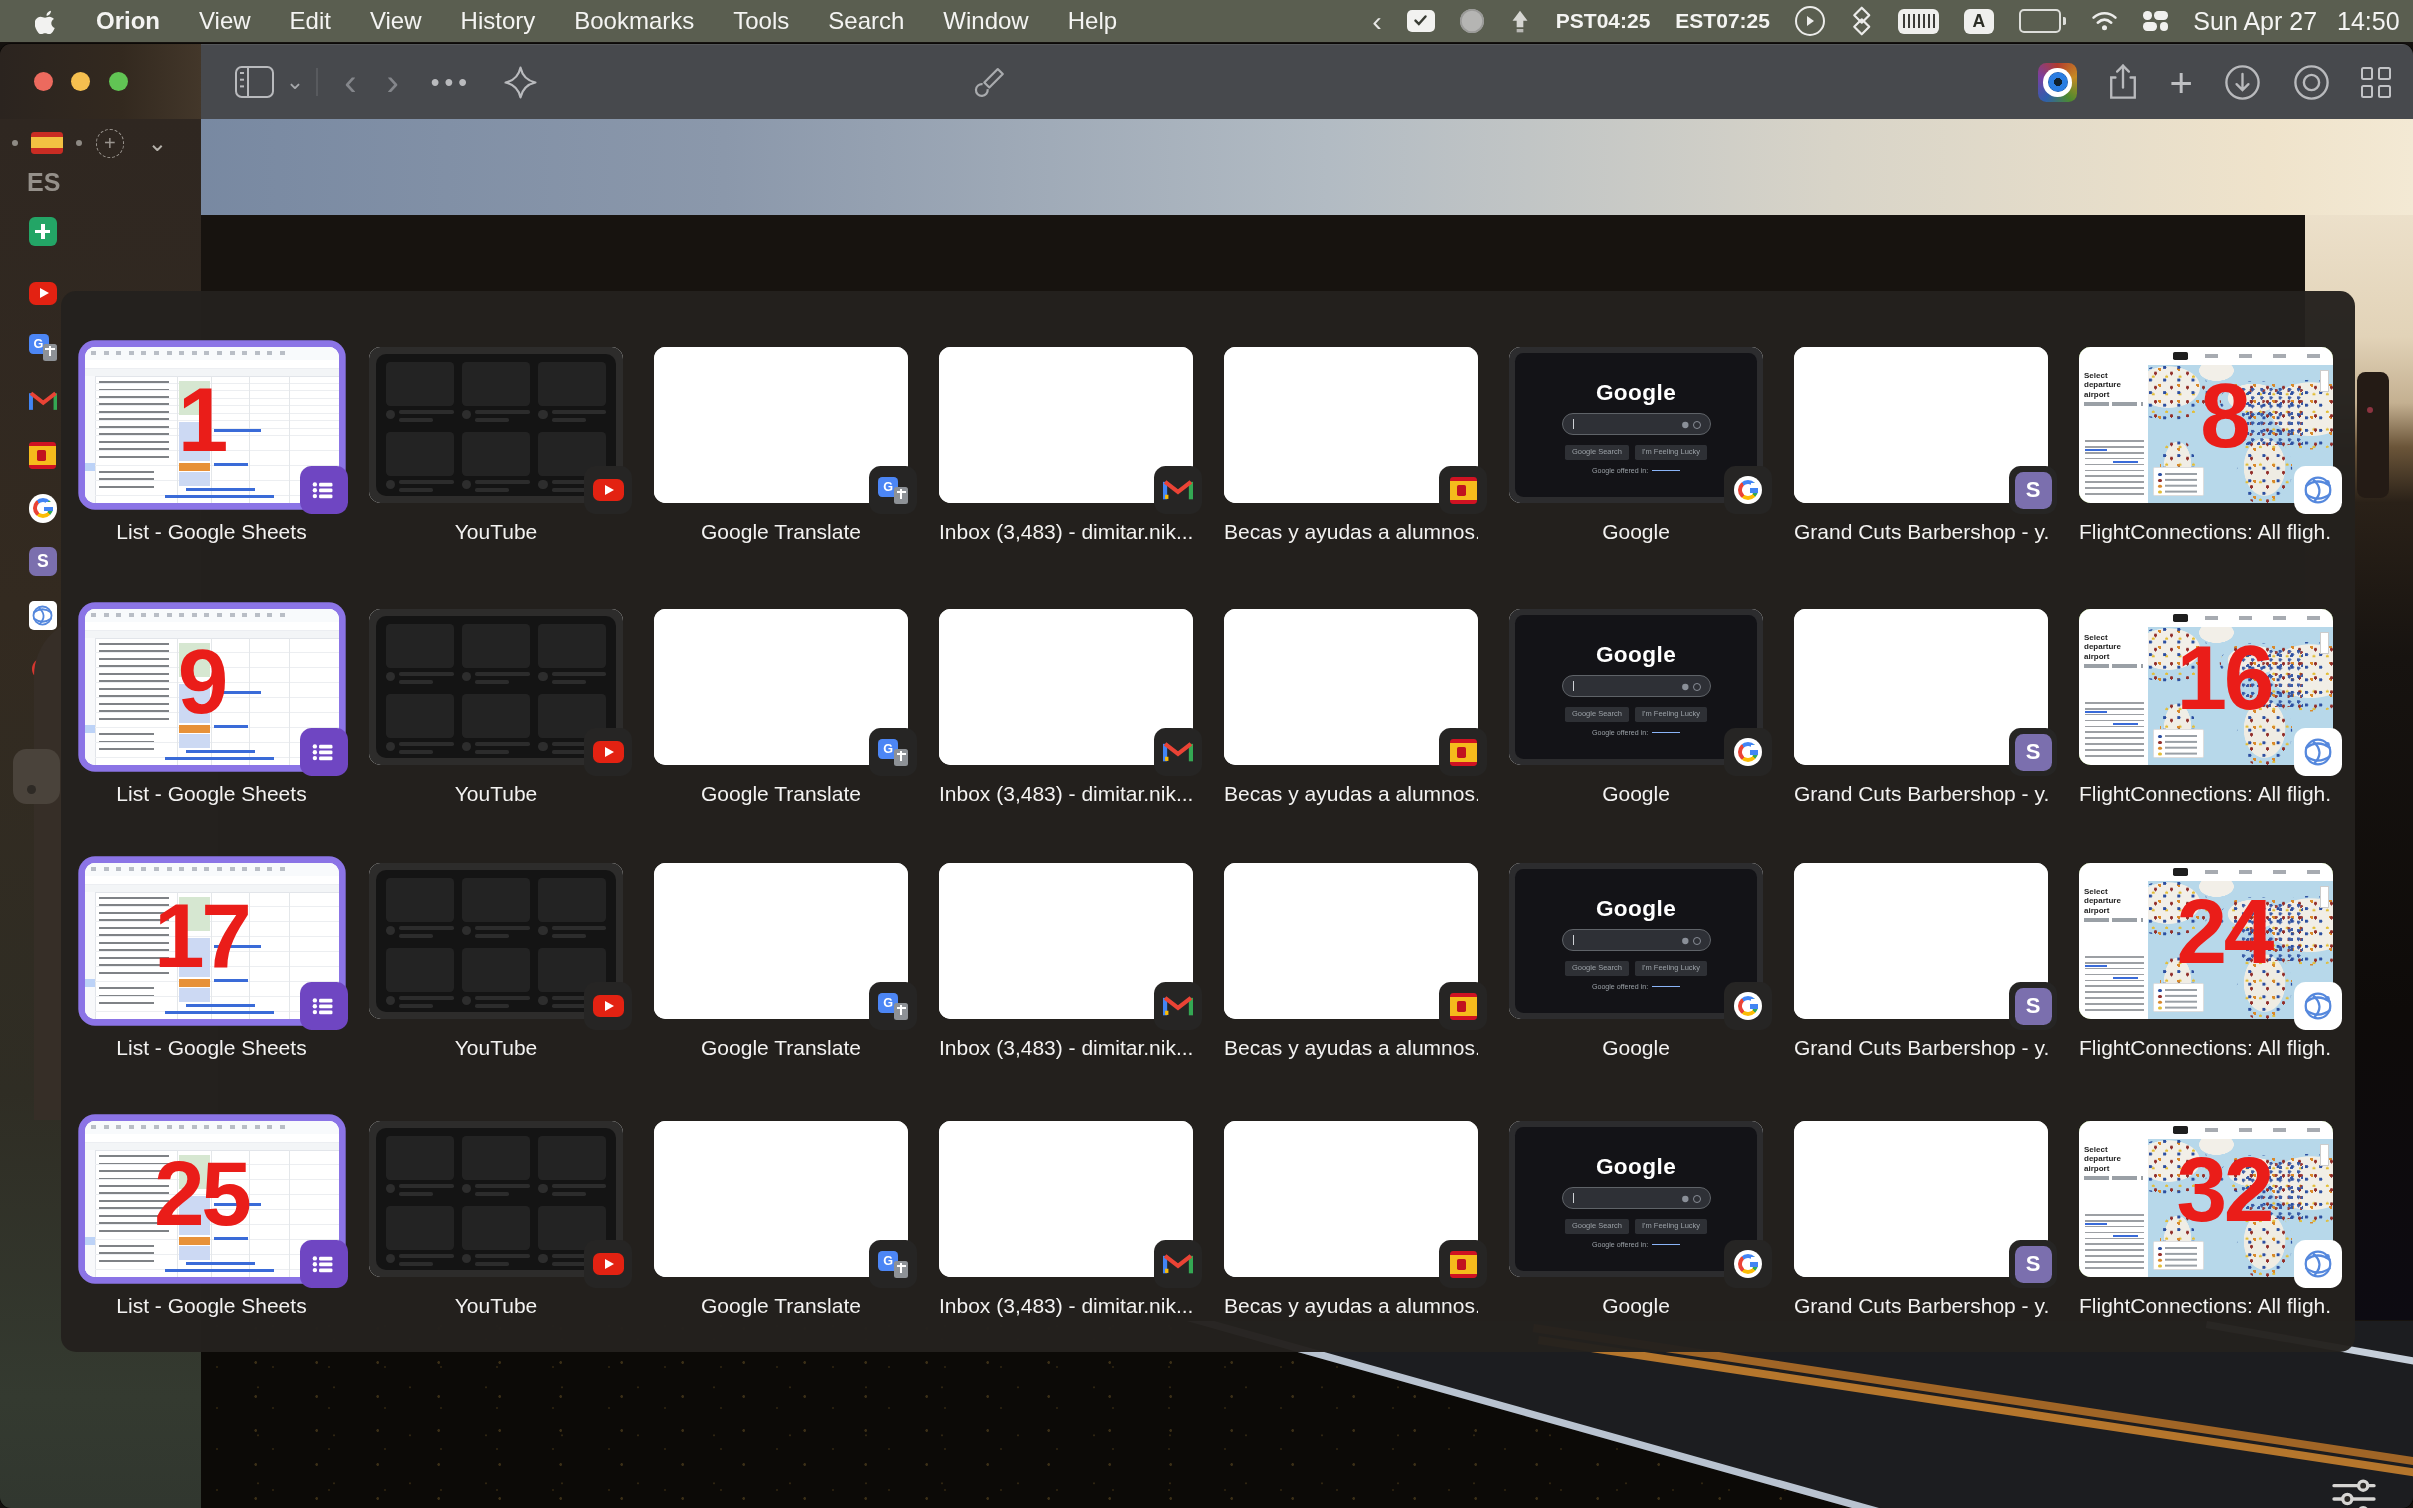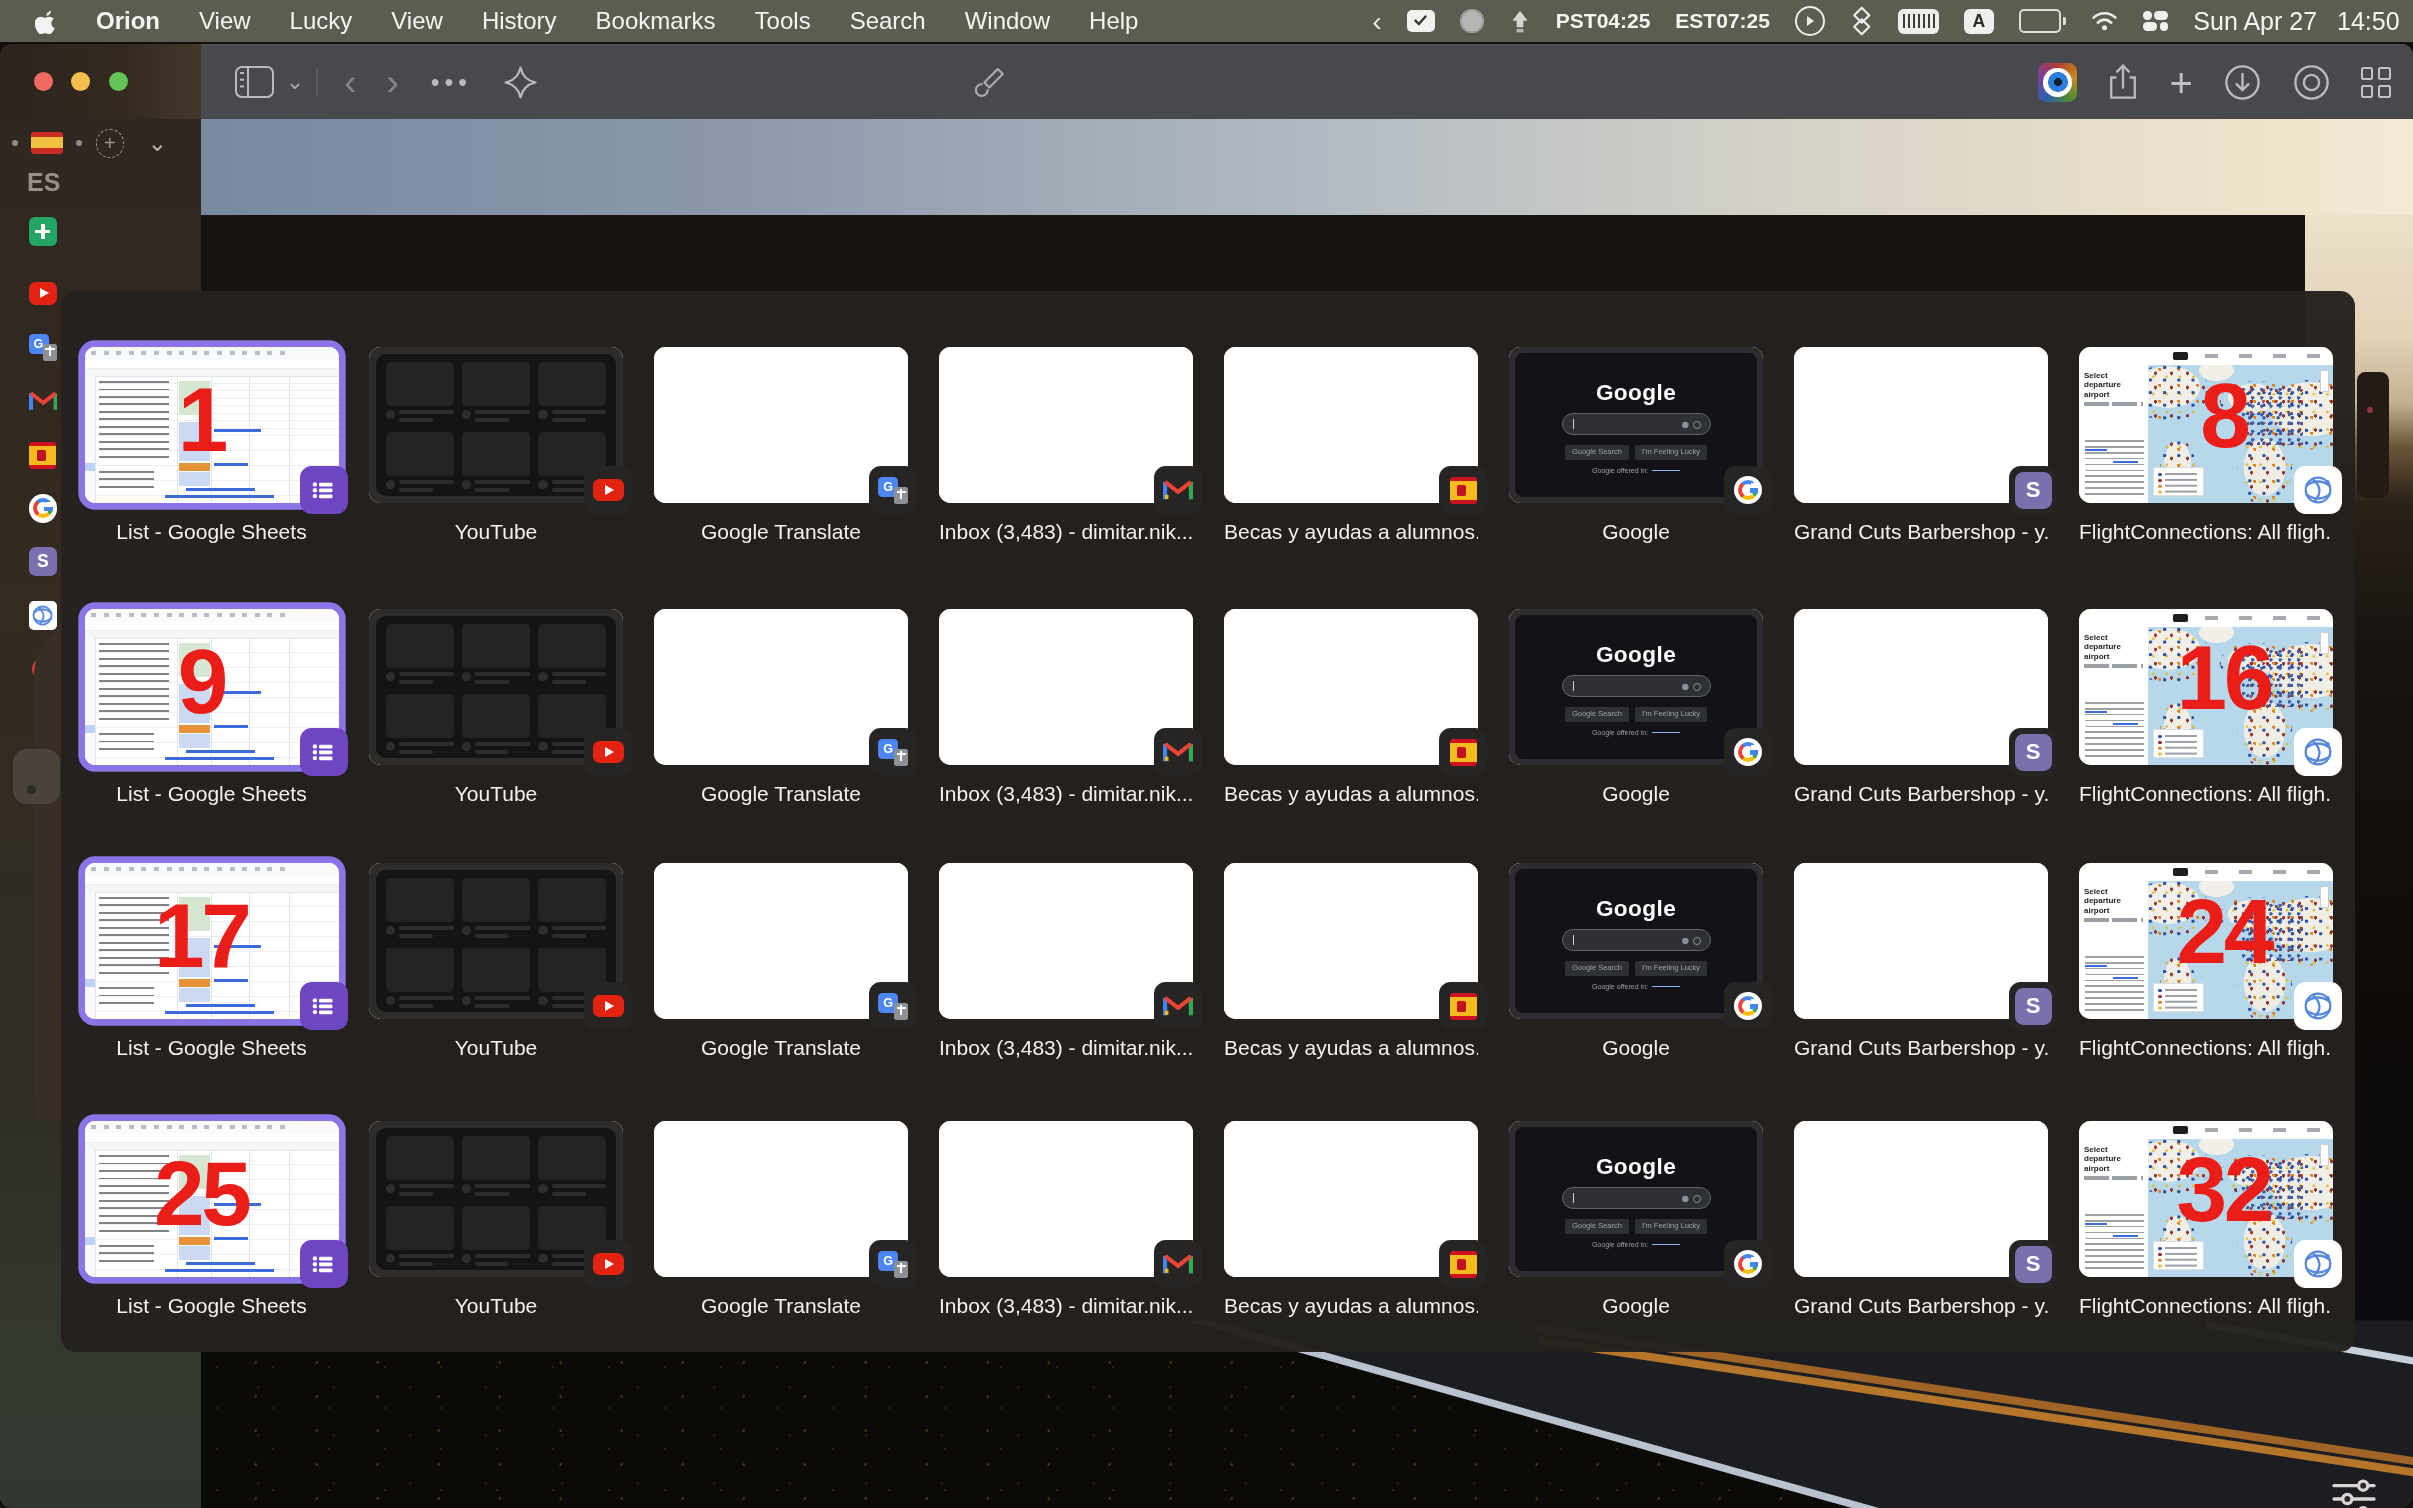--- a/index.html
+++ b/index.html
@@ -262,21 +262,21 @@
   <div class="menubar">
     <div class="mb-left">
       <span class="apple">
         <svg width="22" height="25" viewBox="0 0 24 28">
             <path fill="#f2f2f0" d="M17.5 2c.2 1.4-.4 2.8-1.3 3.8-.9 1-2.3 1.8-3.6 1.7-.2-1.3.5-2.7 1.3-3.5C14.8 3 16.3 2.2 17.5 2zM21.8 21.3c-.6 1.4-.9 2-1.7 3.2-1.1 1.7-2.7 3.8-4.6 3.8-1.7 0-2.2-1.1-4.5-1.1s-2.9 1.1-4.6 1.1c-1.9 0-3.3-1.9-4.4-3.6-3.1-4.6-3.4-10-1.5-12.9 1.3-2 3.4-3.2 5.4-3.2 2 0 3.3 1.1 5 1.1 1.6 0 2.6-1.1 5-1.1 1.8 0 3.6 1 5 2.6-4.4 2.4-3.7 8.6.9 10.1z"></path>
           </svg>
       </span>
 
     <span class="mi app">Orion</span>
         <span class="mi">View</span>
-        <span class="mi">Lucky</span>
+        <span class="mi">Edit</span>
         <span class="mi">View</span>
         <span class="mi">History</span>
         <span class="mi">Bookmarks</span>
         <span class="mi">Tools</span>
         <span class="mi">Search</span>
         <span class="mi">Window</span>
         <span class="mi">Help</span>
       </div>
     <div class="mb-right">
       <span class="st chev-l">‹</span>

